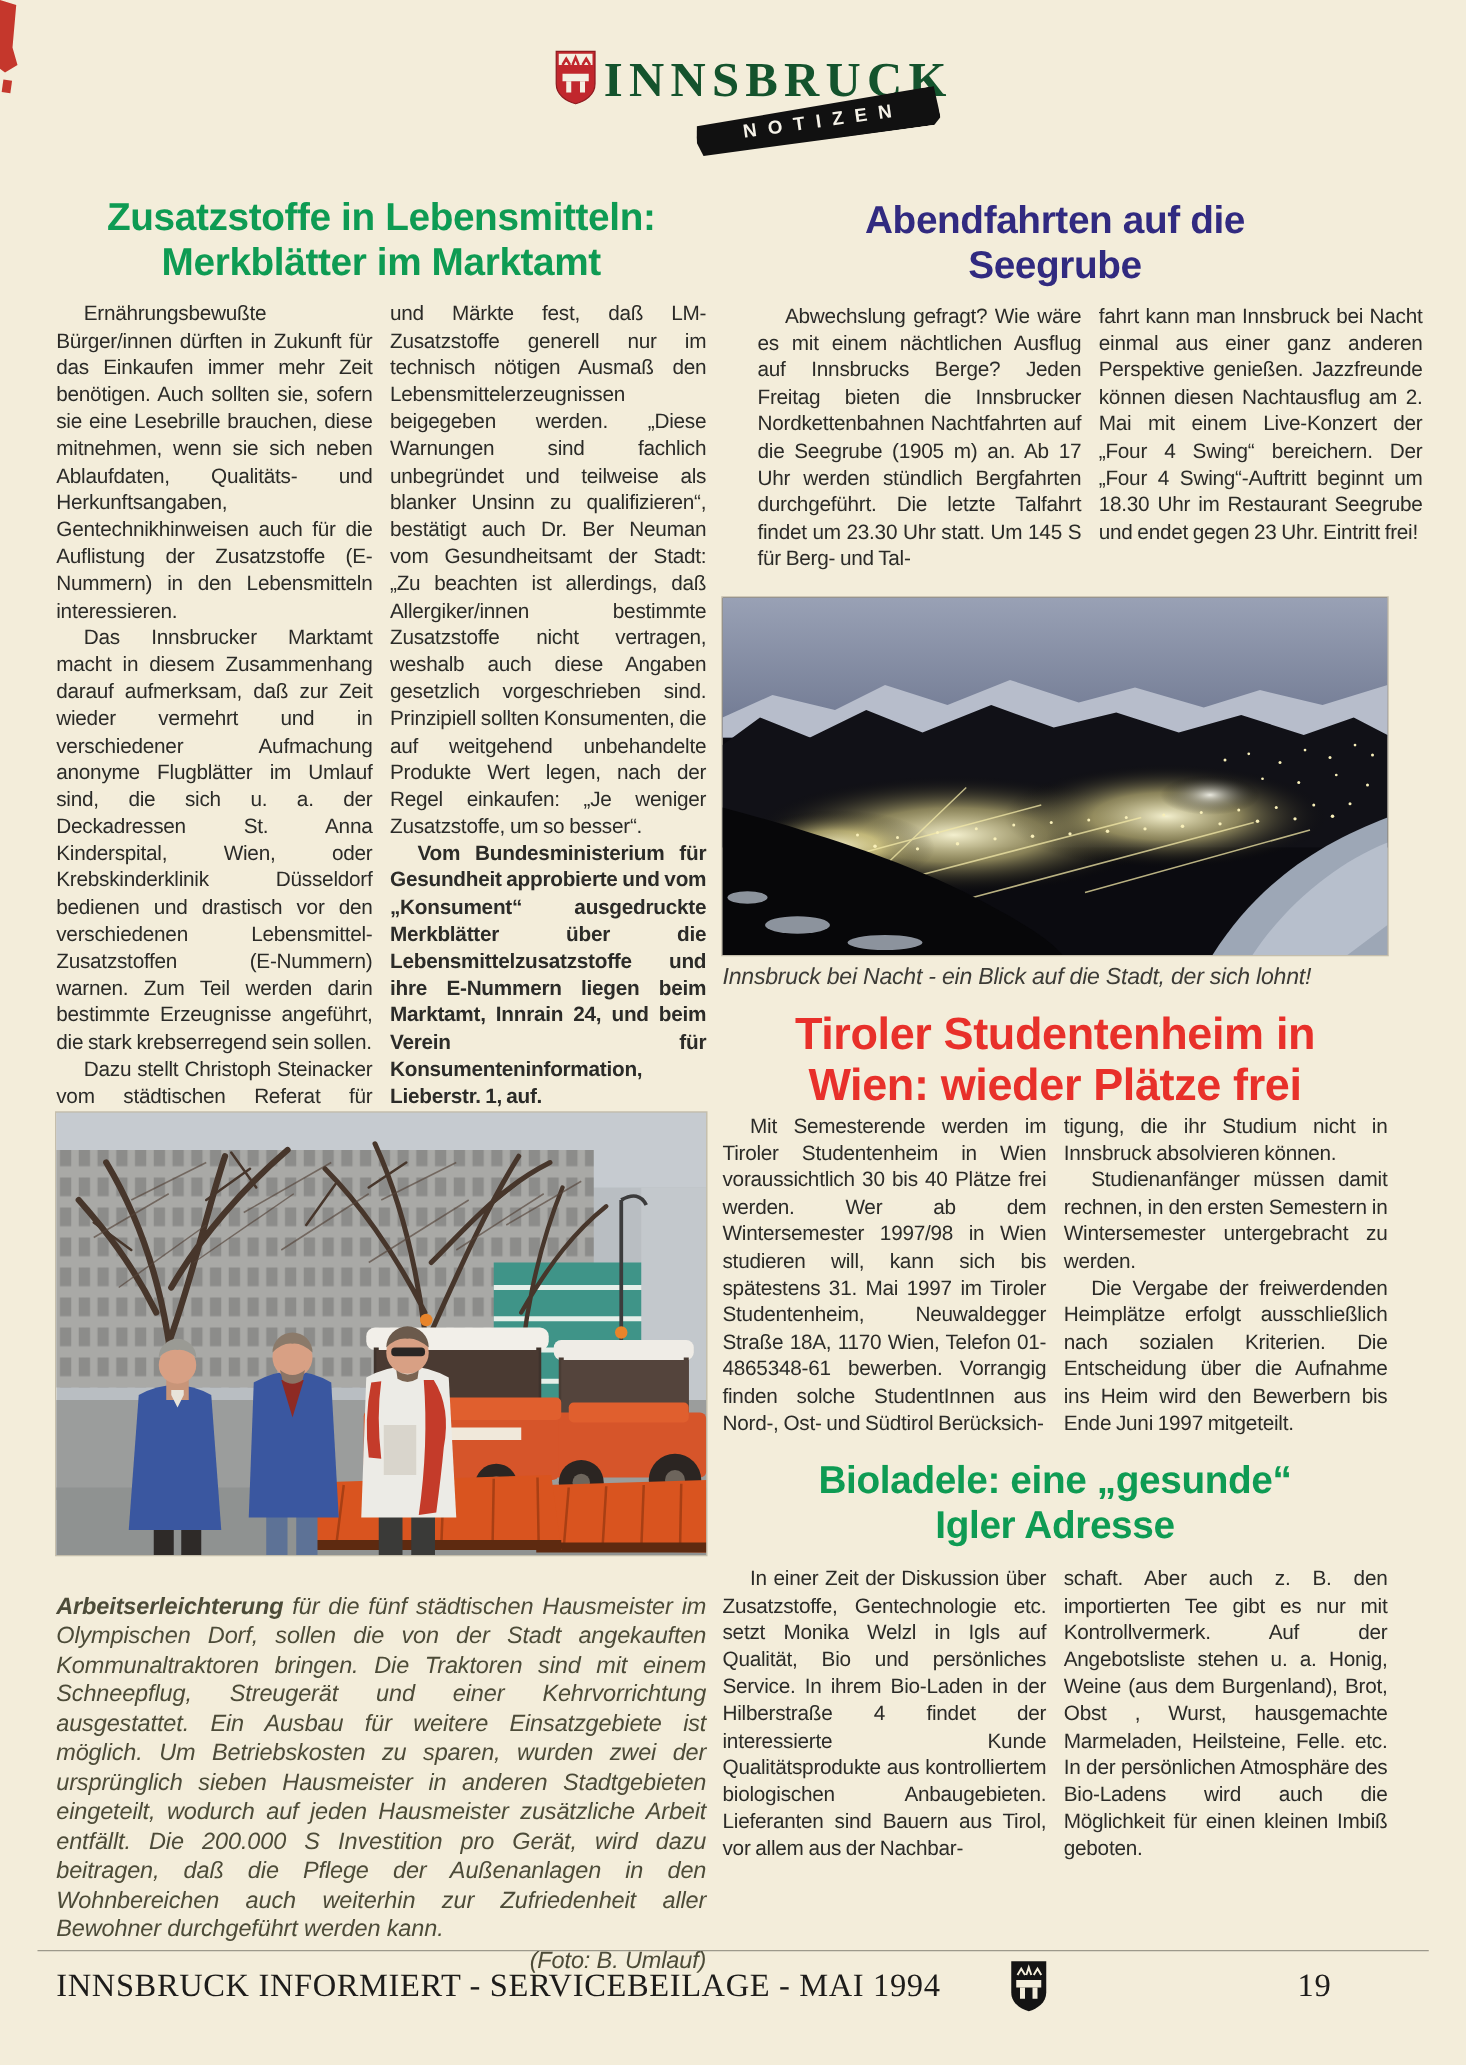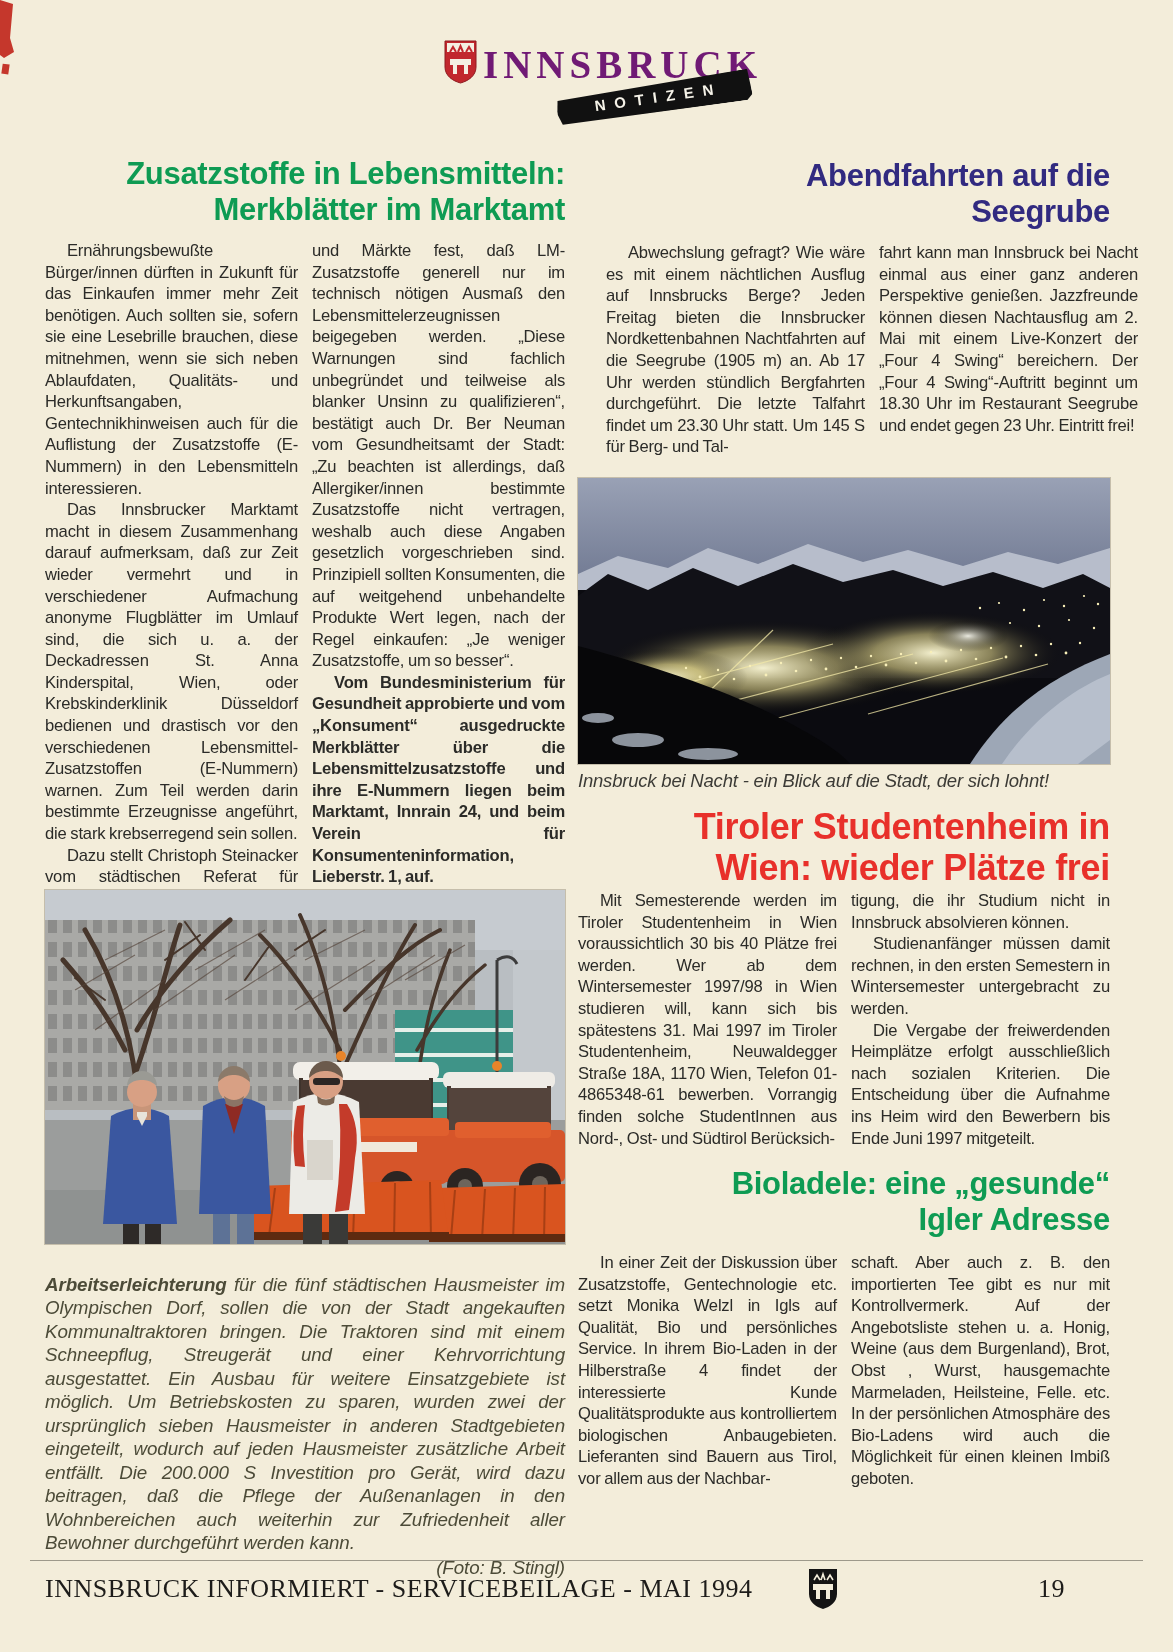--- a/index.html
+++ b/index.html
@@ -7,32 +7,32 @@
     width:1173px;height:1652px;position:relative;overflow:hidden;
     background:#f3edda;
     font-family:"Liberation Sans",sans-serif;color:#2b2b28;
   }
   .abs{position:absolute;}
 
   
   #masthead-shield{left:444px;top:40px;width:33px;height:44px;}
   #masthead-title{
     left:483px;top:42px;font-family:"Liberation Serif",serif;font-weight:bold;
-    font-size:39px;letter-spacing:5px;color:#701a75;
+    font-size:39px;letter-spacing:5px;color:#14532d;
   }
   #notizen-banner{
     left:556px;top:82px;width:196px;height:31px;background:#111;
     transform:rotate(-8deg);display:flex;align-items:center;justify-content:center;
     clip-path:polygon(1% 18%,99% 0,100% 82%,97% 100%,2% 96%,0 60%);
   }
   #notizen-banner span{color:#f5f2e8;font-weight:bold;font-size:15px;letter-spacing:9px;padding-left:9px;}
   #corner-mark{left:0;top:0;width:16px;height:78px;}
 
   
-  .headline{font-weight:bold;text-align:right;line-height:36px;font-size:31px;letter-spacing:-0.3px;}
+  .headline{font-weight:bold;text-align:center;line-height:36px;font-size:31px;letter-spacing:-0.3px;}
   .headline span{display:block;}
   .t-green{color:#0e9b53;}
   .t-blue{color:#312a80;}
   .t-red{color:#e8302a;}
   #a1-title{left:45px;top:156px;width:520px;}
   #a2-title{left:578px;top:158px;width:532px;}
   #a3-title{left:578px;top:806px;width:532px;font-size:36px;line-height:41px;}
   #a4-title{left:578px;top:1166px;width:532px;}
 
   
@@ -346,21 +346,21 @@
     <rect x="262" y="250" width="26" height="40" fill="#d9d5cc"></rect>
     <circle cx="281" cy="192" r="17" fill="#d8a084"></circle>
     <path d="M264,188 a17,17 0 0 1 34,0 q-10,-8 -17,-7 q-9,-1 -17,7" fill="#6b5a4c"></path>
     <rect x="268" y="188" width="27" height="7" rx="3" fill="#2a2624"></rect>
     <path d="M272,206 q9,7 18,0 l-1,7 q-8,5 -16,0 Z" fill="#7a6452"></path>
   </g>
 </svg>
 
 <p id="tractor-caption" class="abs">
   <span class="lead">Arbeitserleichterung</span><span> für die fünf städtischen Hausmeister im Olympischen Dorf, sollen die von der Stadt angekauften Kommunaltraktoren bringen. Die Traktoren sind mit einem Schneepflug, Streugerät und einer Kehrvorrichtung ausgestattet. Ein Ausbau für weitere Einsatzgebiete ist möglich. Um Betriebskosten zu sparen, wurden zwei der ursprünglich sieben Hausmeister in anderen Stadtgebieten eingeteilt, wodurch auf jeden Hausmeister zusätzliche Arbeit entfällt. Die 200.000 S Investition pro Gerät, wird dazu beitragen, daß die Pflege der Außenanlagen in den Wohnbereichen auch weiterhin zur Zufriedenheit aller Bewohner durchgeführt werden kann.</span>
-  <span id="photo-credit">(Foto: B. Stingl)</span>
+  <span id="photo-credit">(Foto: B. Umlauf)</span>
 </p>
 
 <div id="footer-rule" class="abs"></div>
 <div id="footer-left" class="abs footer-text">INNSBRUCK INFORMIERT - SERVICEBEILAGE - MAI 1994</div>
 <svg id="footer-shield" class="abs" viewBox="0 0 30 42">
   <path d="M1,1 h28 v25 c0,8 -7,13 -14,15 C8,39 1,34 1,26 Z" fill="#141414"></path>
   <rect x="5" y="16" width="20" height="6" fill="#f3edda"></rect>
   <rect x="8" y="22" width="4" height="9" fill="#f3edda"></rect>
   <rect x="18" y="22" width="4" height="9" fill="#f3edda"></rect>
   <path d="M6,12 l3,-5 3,5 M13,12 l2,-6 2,6 M19,12 l3,-5 3,5" stroke="#f3edda" stroke-width="1.6" fill="none"></path>

